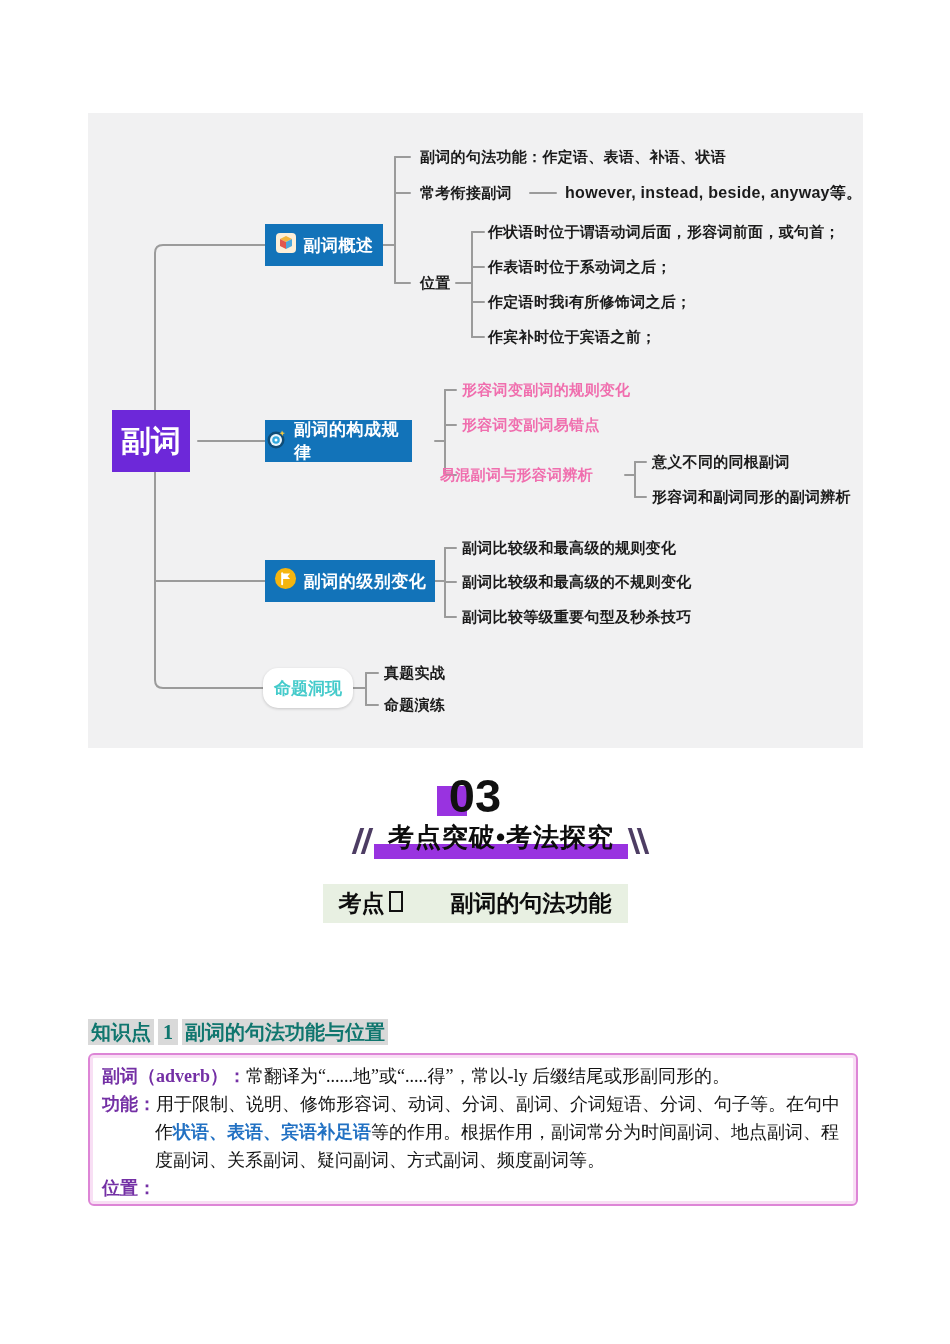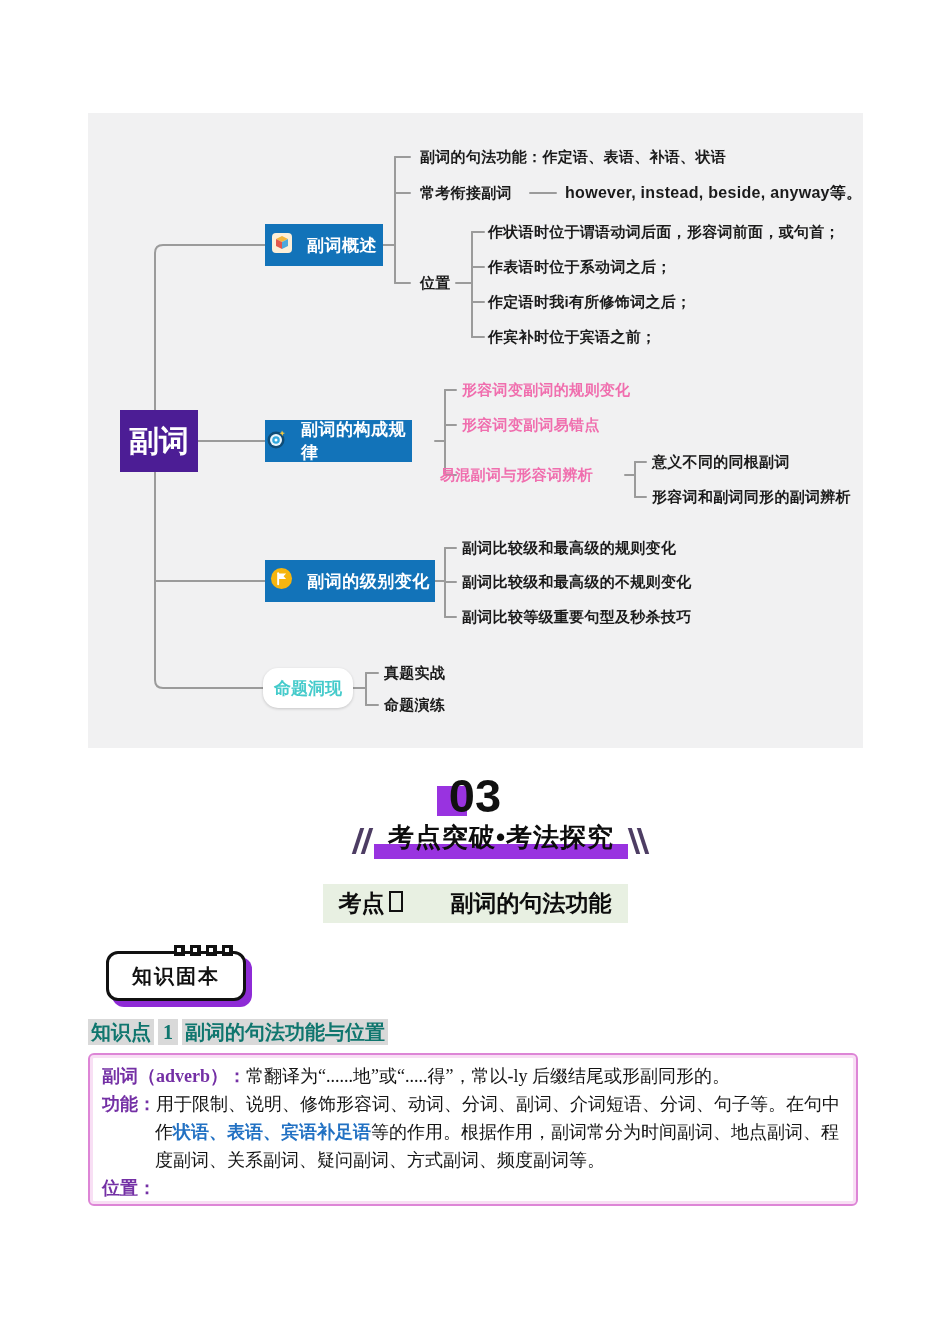--- a/index.html
+++ b/index.html
@@ -6,24 +6,24 @@
   .page{position:relative;width:950px;height:1344px;background:#fff;overflow:hidden;
         font-family:"Liberation Sans",sans-serif;}
 
   
   .panel{position:absolute;left:88px;top:113px;width:775px;height:635px;background:#F1F1F2;}
   .panel svg.lines{position:absolute;left:0;top:0;}
   .mlabel{position:absolute;transform:translateY(-50%);font-weight:700;font-size:15px;
           color:#1b1b1b;white-space:nowrap;letter-spacing:.3px;}
   .mlabel.en{font-size:16px;}
   .mlabel.pink{color:#F06EAE;}
-  .node{position:absolute;display:flex;align-items:center;justify-content:center;gap:14px;
+  .node{position:absolute;display:flex;align-items:center;justify-content:center;gap:7px;
         color:#fff;font-weight:700;box-sizing:border-box;}
   .node.blue{background:#1273B9;font-size:17px;letter-spacing:.5px;}
-  .node.root{left:32px;top:297px;width:78px;height:62px;background:#4c1d95;font-size:30px;}
+  .node.root{left:24px;top:297px;width:78px;height:62px;background:#6d28d9;font-size:30px;}
   .node.b1{left:177px;top:111px;width:118px;height:42px;}
   .node.b2{left:177px;top:307px;width:147px;height:42px;}
   .node.b3{left:177px;top:447px;width:170px;height:42px;}
   .node.exam{left:175px;top:555px;width:90px;height:40px;background:#fff;border-radius:15px;
              color:#45CBCB;font-size:17px;box-shadow:0 1px 3px rgba(0,0,0,.18);}
 
   
   .numwrap{position:absolute;top:772px;left:0;width:100%;text-align:center;}
   .numinner{position:relative;display:inline-block;}
   .purple-sq{position:absolute;left:-12px;bottom:3px;width:30px;height:30px;background:#9933E0;}
@@ -181,27 +181,20 @@
         <i></i>
       </span>
   </div>
 
   <div class="kaodianrow">
     <span class="kaodian">
       <span>考点</span><span class="tofu"></span><span class="kd-gap"></span><span>副词的句法功能</span>
     </span>
   </div>
 
-  <div class="badge">
-    <span class="sq sq1"></span>
-    <span class="sq sq2"></span>
-    <span class="sq sq3"></span>
-    <span class="sq sq4"></span>
-    <span class="badge-label">知识固本</span>
-  </div>
 
   <div class="kpoint">
     <span class="kp-seg">知识点</span><span class="kp-num">1</span><span class="kp-seg">副词的句法功能与位置</span>
   </div>
 
   <div class="infobox">
     <p><span class="plabel">副词（adverb）：</span><span>常翻译为“......地”或“.....得”，常以-ly 后缀结尾或形副同形的。</span></p>
     <p class="hang"><span class="plabel">功能：</span><span>用于限制、说明、修饰形容词、动词、分词、副词、介词短语、分词、句子等。在句中作</span><span class="bluekw">状语、表语、宾语补足语</span><span>等的作用。根据作用，副词常分为时间副词、地点副词、程度副词、关系副词、疑问副词、方式副词、频度副词等。</span></p>
     <p><span class="plabel">位置：</span></p>
   </div>

